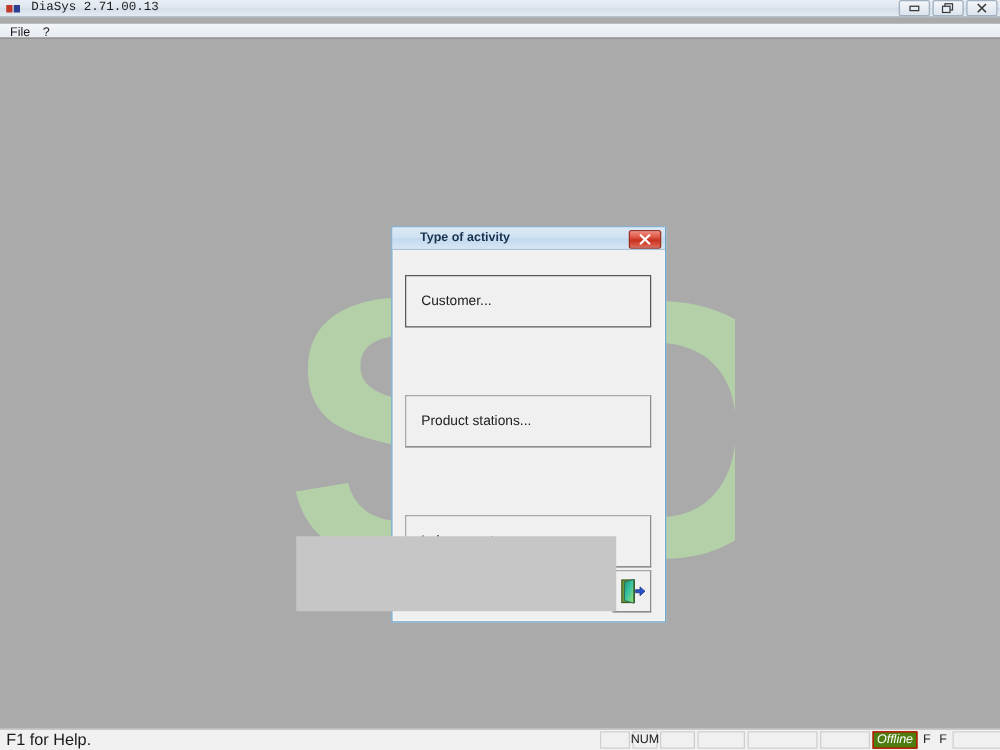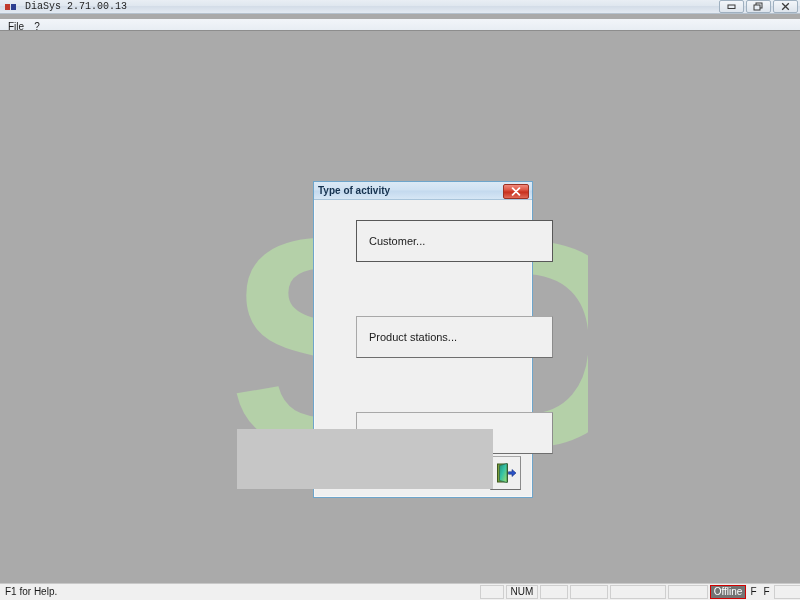--- a/index.html
+++ b/index.html
@@ -129,21 +129,21 @@
     height: 18px;
     background: linear-gradient(to bottom, #dbe9f5 0%, #cfe1f2 48%, #c3d9ee 52%, #d6e6f5 100%);
     border-bottom: 1px solid #a9c4da;
     display: flex;
     align-items: center;
     box-sizing: border-box;
   }
   .dlg-title {
     font-size: 10px;
     color: #16324f;
-    margin-left: 4px;
+    margin-left: 22px;
     font-weight: bold;
     line-height: 17px;
     white-space: nowrap;
   }
   .dlg-close {
     position: absolute;
     right: 3px; top: 2px;
     width: 24px; height: 13px;
     background: linear-gradient(to bottom, #f08a7e 0%, #df5a49 35%, #c8301d 55%, #e06a58 100%);
     border: 1px solid #9c3123;
@@ -171,21 +171,20 @@
     border-right-color: #8c8c8c;
     border-bottom-color: #6e6e6e;
     box-sizing: border-box;
     display: flex;
     align-items: center;
     font-size: 11px;
     color: #202020;
     padding-left: 12px;
     text-align: left;
     font-family: "Liberation Sans", sans-serif;
-    margin-left: 32px;
   }
   .activity-btn.focused {
     border: 1px solid #585858;
   }
 
   .exit-btn {
     position: absolute;
     left: 176px;
     top: 256px;
     width: 31px;
@@ -217,21 +216,21 @@
     width: 800px; height: 17px;
     background: #f0f0f0;
     border-top: 1px solid #c8c8c8;
     display: flex;
     align-items: center;
     box-sizing: border-box;
   }
   .status-help {
     position: absolute;
     left: 5px;
-    font-size: 10px;
+    font-size: 13px;
     color: #1a1a1a;
     line-height: 14px;
     white-space: nowrap;
   }
   .status-panes {
     position: absolute;
     left: 480px;
     top: 1px;
     height: 14px;
     display: flex;
@@ -244,23 +243,24 @@
     box-sizing: border-box;
     background: #f0f0f0;
     display: flex;
     align-items: center;
     justify-content: center;
     font-size: 10px;
     color: #1a1a1a;
     line-height: 12px;
   }
   .pane.offline {
-    background: #737373;
+    background: #4d7c0f;
     color: #ffffff;
     border-color: #d00000;
+    font-style: italic;
   }
   .pane.plain {
     border: none;
     background: transparent;
   }
 </style>
 </head>
 <body>
 
 <div id="app">
@@ -337,21 +337,21 @@
       </div>
     </div>
 
     <div class="redaction"></div>
   </div>
 
   <div class="status-bar">
     <div class="status-help">F1 for Help.</div>
     <div class="status-panes">
       <div class="pane" style="width:24px"></div>
-      <div class="pane" style="width:32px">NUM</div>
+      <div class="pane" style="width:20px">NUM</div>
       <div class="pane" style="width:28px"></div>
       <div class="pane" style="width:38px"></div>
       <div class="pane" style="width:56px"></div>
       <div class="pane" style="width:40px"></div>
       <div class="pane offline" style="width:36px">Offline</div>
       <div class="pane plain" style="width:11px">F</div>
       <div class="pane plain" style="width:11px">F</div>
       <div class="pane" style="width:50px"></div>
 
     </div>

